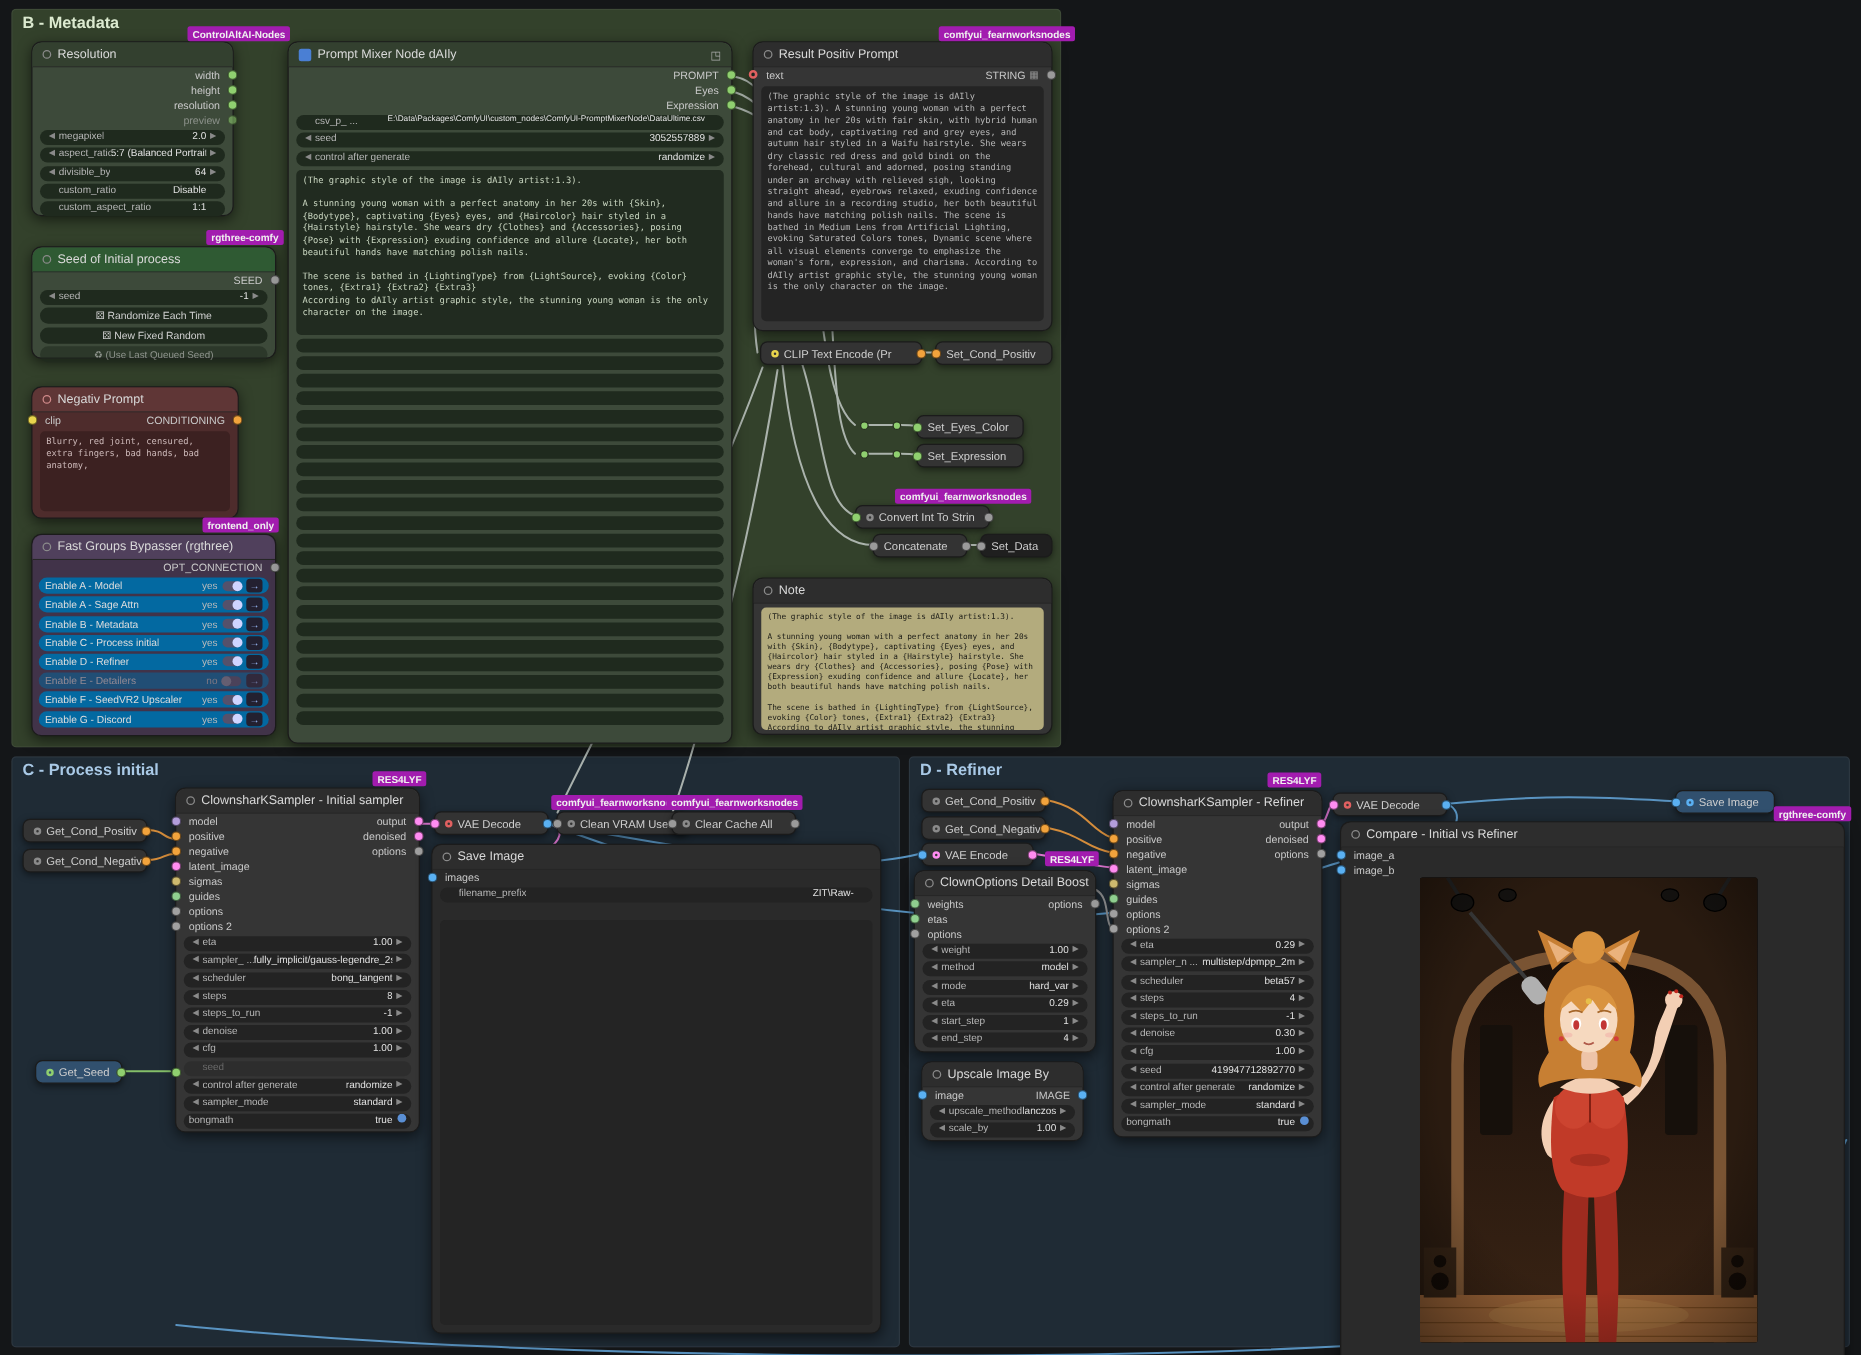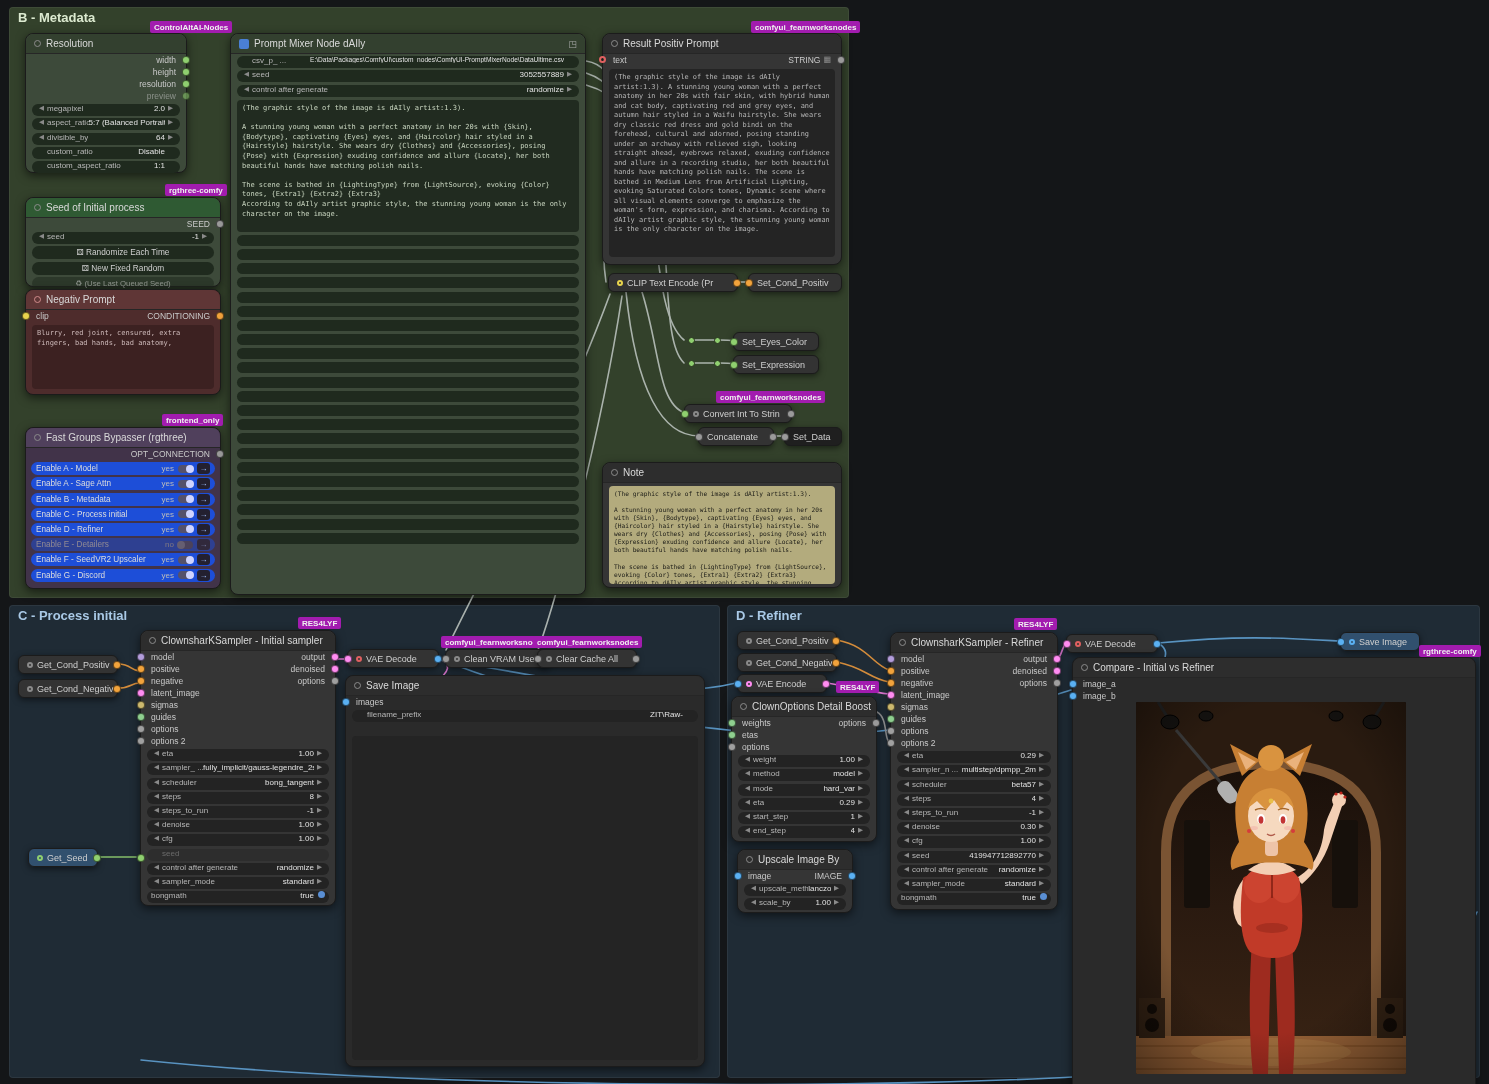--- a/index.html
+++ b/index.html
@@ -44,21 +44,21 @@
 .wrow.muted .arr{visibility:hidden}
 .wrow.toggle::after{content:"";width:7px;height:7px;border-radius:50%;background:#5a8fd4;margin-left:4px;flex:none}
 .csvv{font-size:6.6px}
 .btn{height:13px;line-height:13px;margin:2.2px 6px;background:#232323;border-radius:7px;text-align:center;font-size:8.3px;color:#d0d0d0}
 .btn.dimb{opacity:.55;font-size:7.8px}
 .ta{margin:3px 6px;border-radius:4px;padding:4px 5px;font-family:"DejaVu Sans Mono",monospace;font-size:7px;line-height:1.38;color:#c9d6c0;background:#212b20;white-space:pre-wrap;overflow:hidden}
 .ta.gray{background:#242424;color:#b8b8b8;font-size:6.9px}
 .ta.khaki{background:#b3ab7d;color:#20201a;font-size:6.2px;line-height:1.3}
 .ta.red{background:#3c2121;color:#cdb9b9}
 .frow{height:11px;line-height:11px;margin:3.2px 6px;background:#1f2a1e;border-radius:6px;padding:0 7px;font-size:8px;color:#c9c9c9;white-space:nowrap;overflow:hidden}
-.brow{display:flex;align-items:center;height:13px;margin:2.2px 5px;background:#1d4ed8;border-radius:7px;padding:0 5px;font-size:8.2px;color:#ddd;white-space:nowrap;overflow:hidden}
+.brow{display:flex;align-items:center;height:13px;margin:2.2px 5px;background:#0369a1;border-radius:7px;padding:0 5px;font-size:8.2px;color:#ddd;white-space:nowrap;overflow:hidden}
 .brow .blab{overflow:hidden}
 .brow .bval{margin-left:auto;color:#bbb;font-size:8px;flex:none}
 .btog{width:15px;height:8px;border-radius:4px;background:#55516b;margin:0 4px;position:relative;flex:none}
 .btog::after{content:"";position:absolute;width:8px;height:8px;border-radius:50%;background:#cfd4ff;top:0;right:-1px}
 .brow.off{opacity:.5}
 .brow.off .btog::after{right:auto;left:-1px;background:#8a8a9a}
 .barr{flex:none;width:13px;height:11px;border-radius:3px;background:#232030;color:#9fc0ff;font-size:8px;line-height:11px;text-align:center}
 .cnode{position:absolute;z-index:2;height:19px;background:#333;border:1px solid #1b1b1b;border-radius:6px;box-shadow:0 2px 6px rgba(0,0,0,.5);font-size:9px;color:#cfcfcf;padding:0 8px;white-space:nowrap;display:flex;align-items:center;gap:4px;overflow:visible}
 .cring{width:6px;height:6px;border-radius:50%;border:2px solid #8a8a8a;flex:none}
 .cnode .port{top:5px}
@@ -179,21 +179,21 @@
       <span class="arr">◀</span>
       <span class="wl">seed</span>
       <span class="wv">-1</span>
       <span class="arr">▶</span>
     </div>
   <div class="btn">⚄ Randomize Each Time</div>
   <div class="btn">⚄ New Fixed Random</div>
   <div class="btn dimb">♻ (Use Last Queued Seed)</div>
 </div>
 
-<div class="node maroon" style="left:25px;top:289px;width:196px;height:106px">
+<div class="node maroon" style="left:25px;top:309px;width:166px;height:106px">
   <div class="nheader">
     <span class="hdot" style="border-color:#d08a8a"></span>
     <span>Negativ Prompt</span>
   </div>
   <div class="iorow" style="display:flex">
     <span class="port pin yellow"></span>
     <span>clip</span>
     <span style="margin-left:auto">CONDITIONING</span>
     <span class="port pout orange"></span>
   </div>
@@ -258,20 +258,26 @@
     </div>
     </div>
 </div>
 
 <div class="node green" style="left:230px;top:33px;width:356px;height:562px">
   <div class="nheader">
     <span class="mixicon"></span>
     <span>Prompt Mixer Node dAIly</span>
     <span class="expand">◳</span>
   </div>
+  <div>
+
+  <div class="iorow out"><span>PROMPT</span><span class="port pout green"></span></div>
+      <div class="iorow out"><span>Eyes</span><span class="port pout green"></span></div>
+      <div class="iorow out"><span>Expression</span><span class="port pout green"></span></div>
+    </div>
   <div class="wrow noarr">
       <span class="arr">◀</span>
       <span class="wl">csv_p_ ...</span>
       <span class="wv csvv">E:\Data\Packages\ComfyUI\custom_nodes\ComfyUI-PromptMixerNode\DataUltime.csv</span>
       <span class="arr">▶</span>
     </div>
   <div class="wrow">
       <span class="arr">◀</span>
       <span class="wl">seed</span>
       <span class="wv">3052557889</span>
@@ -597,21 +603,21 @@
       </div>
       <div class="wrow">
         <span class="arr">◀</span>
         <span class="wl">end_step</span>
         <span class="wv">4</span>
         <span class="arr">▶</span>
       </div>
     </div>
 </div>
 
-<div class="node" style="left:737px;top:849px;width:116px;height:64px">
+<div class="node" style="left:737px;top:849px;width:130px;height:64px">
   <div class="nheader">
     <span class="hdot"></span>
     <span>Upscale Image By</span>
   </div>
   <div class="iorow" style="display:flex">
     <span class="port pin blue"></span>
     <span>image</span>
     <span style="margin-left:auto">IMAGE</span>
     <span class="port pout blue"></span>
   </div>

